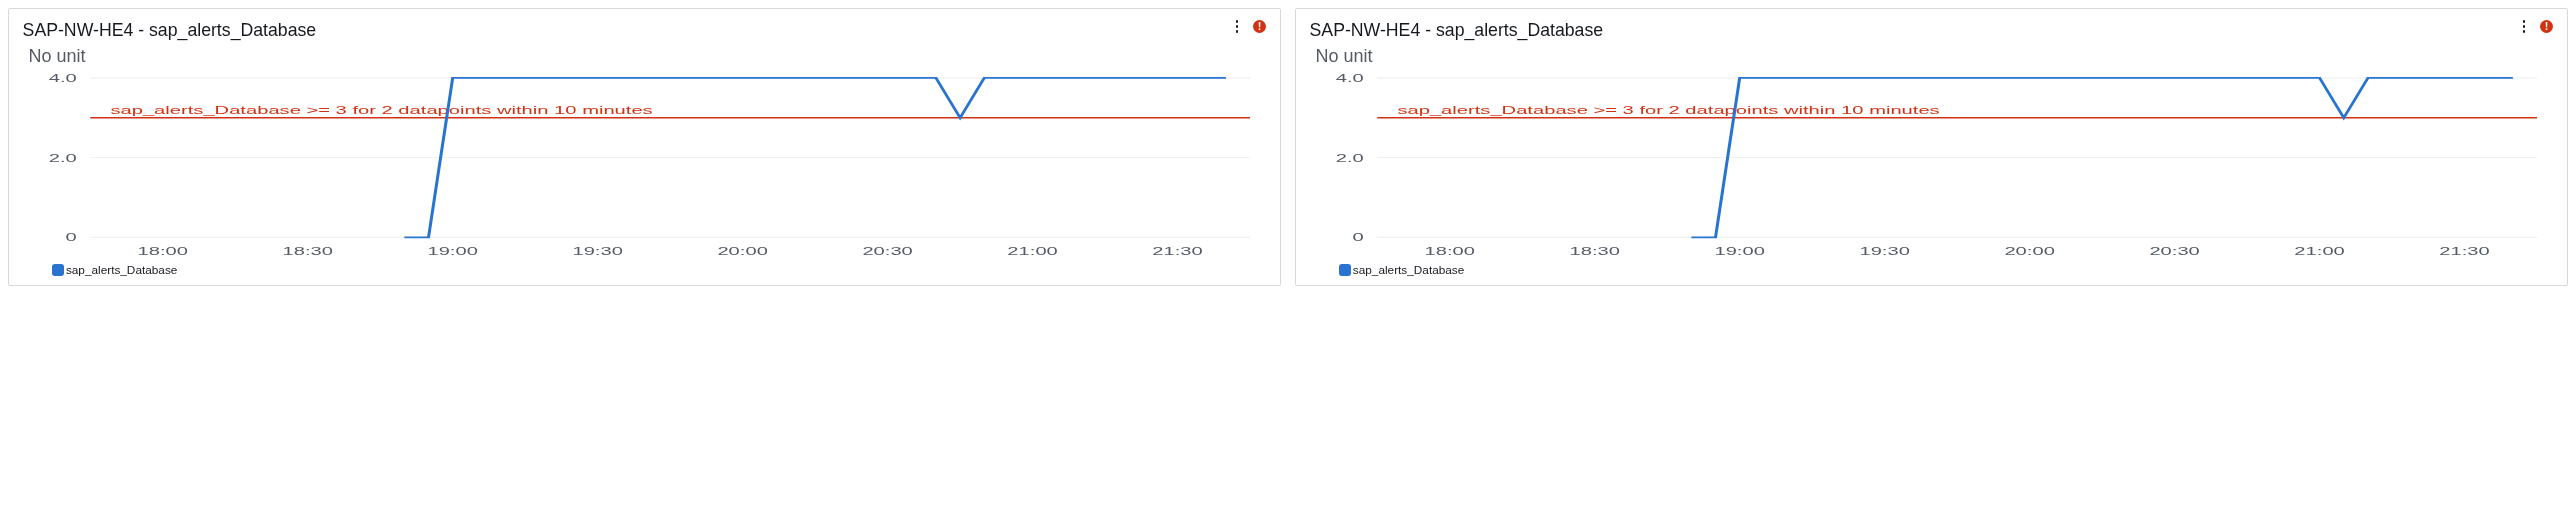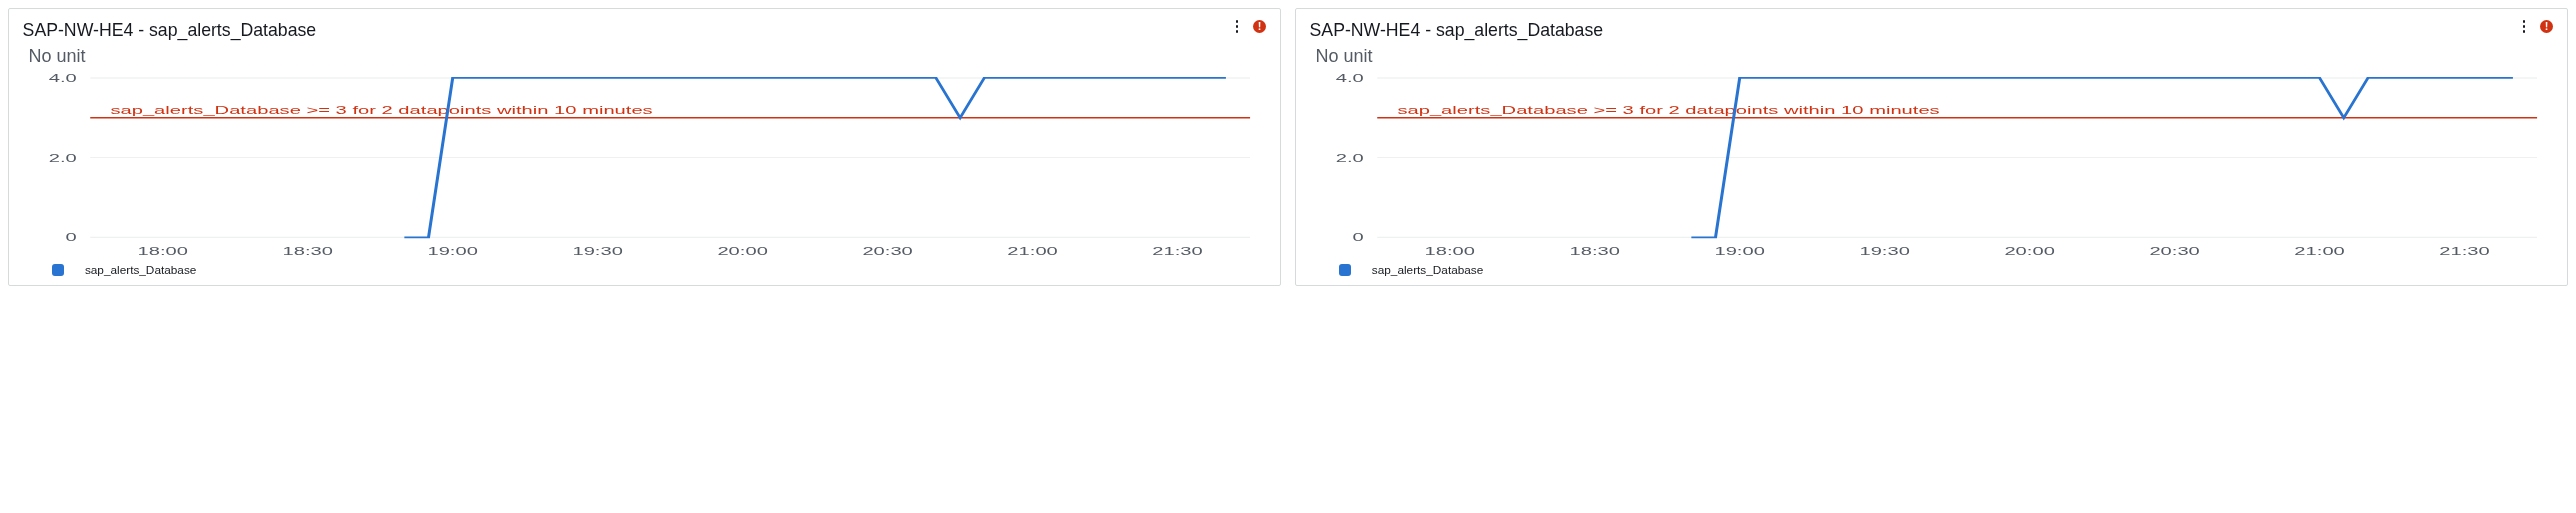--- a/index.html
+++ b/index.html
@@ -73,21 +73,21 @@
     width: 100%;
     height: 100%;
     display: block;
   }
   .grid-line { stroke:#eaeded; stroke-width:1; }
   .threshold-line { stroke:#d13212; stroke-width:1.5; }
   .threshold-text { fill:#d13212; font-size:12px; }
   .axis-text { fill:#545b64; font-size:12px; }
   .series-line { stroke:#2874d0; stroke-width:1.8; fill:none; }
   .legend {
-    display:flex; align-items:center; gap:21px;
+    display:flex; align-items:center; gap:2px;
     font-size:11.8px; color:#16191f;
     margin-top:3.9px; padding-left:29.5px;
   }
   .legend-swatch {
     width:11.8px; height:11.8px; border-radius:2.9px; background:#2874d0;
   }
 </style>
 </head>
 <body>
 

